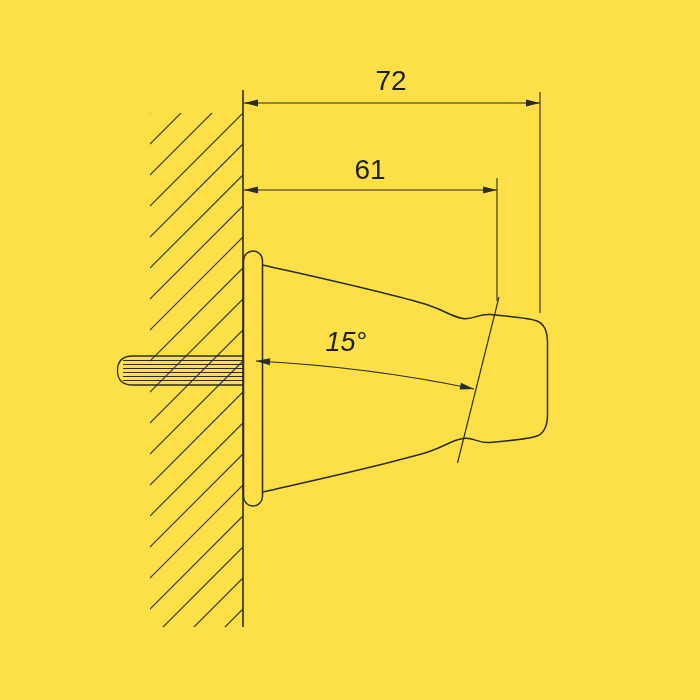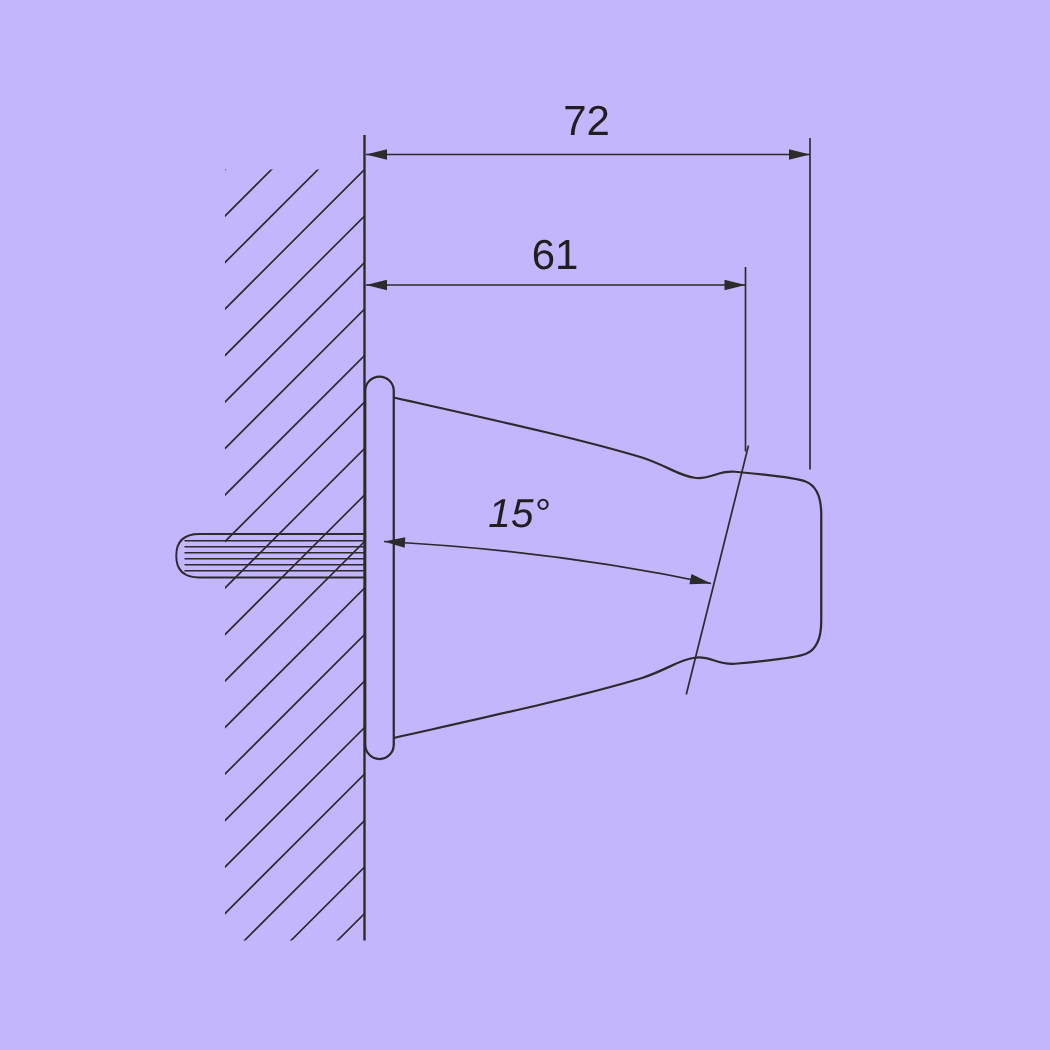--- a/index.html
+++ b/index.html
@@ -1,17 +1,17 @@
 <!DOCTYPE html>
 <html><head>
 <meta charset="utf-8">
 <style>
   html, body { margin: 0; padding: 0; background: #ffffff; }
   .canvas {
-    width: 700px; height: 700px; background: #c4b5fd;
+    width: 700px; height: 700px; background: #fde047;
     position: relative; overflow: hidden;
     font-family: "Liberation Sans", sans-serif;
   }
   svg { display: block; }
   .thin   { stroke-width: 1.1; fill: none; }
   .medium { stroke-width: 1.3; fill: none; }
   .thick  { stroke-width: 1.6; fill: none; }
   .outline{ stroke-width: 1.5; fill: none; stroke-linejoin: round; }
   .arrow  { stroke: none; }
   .dim-text {

